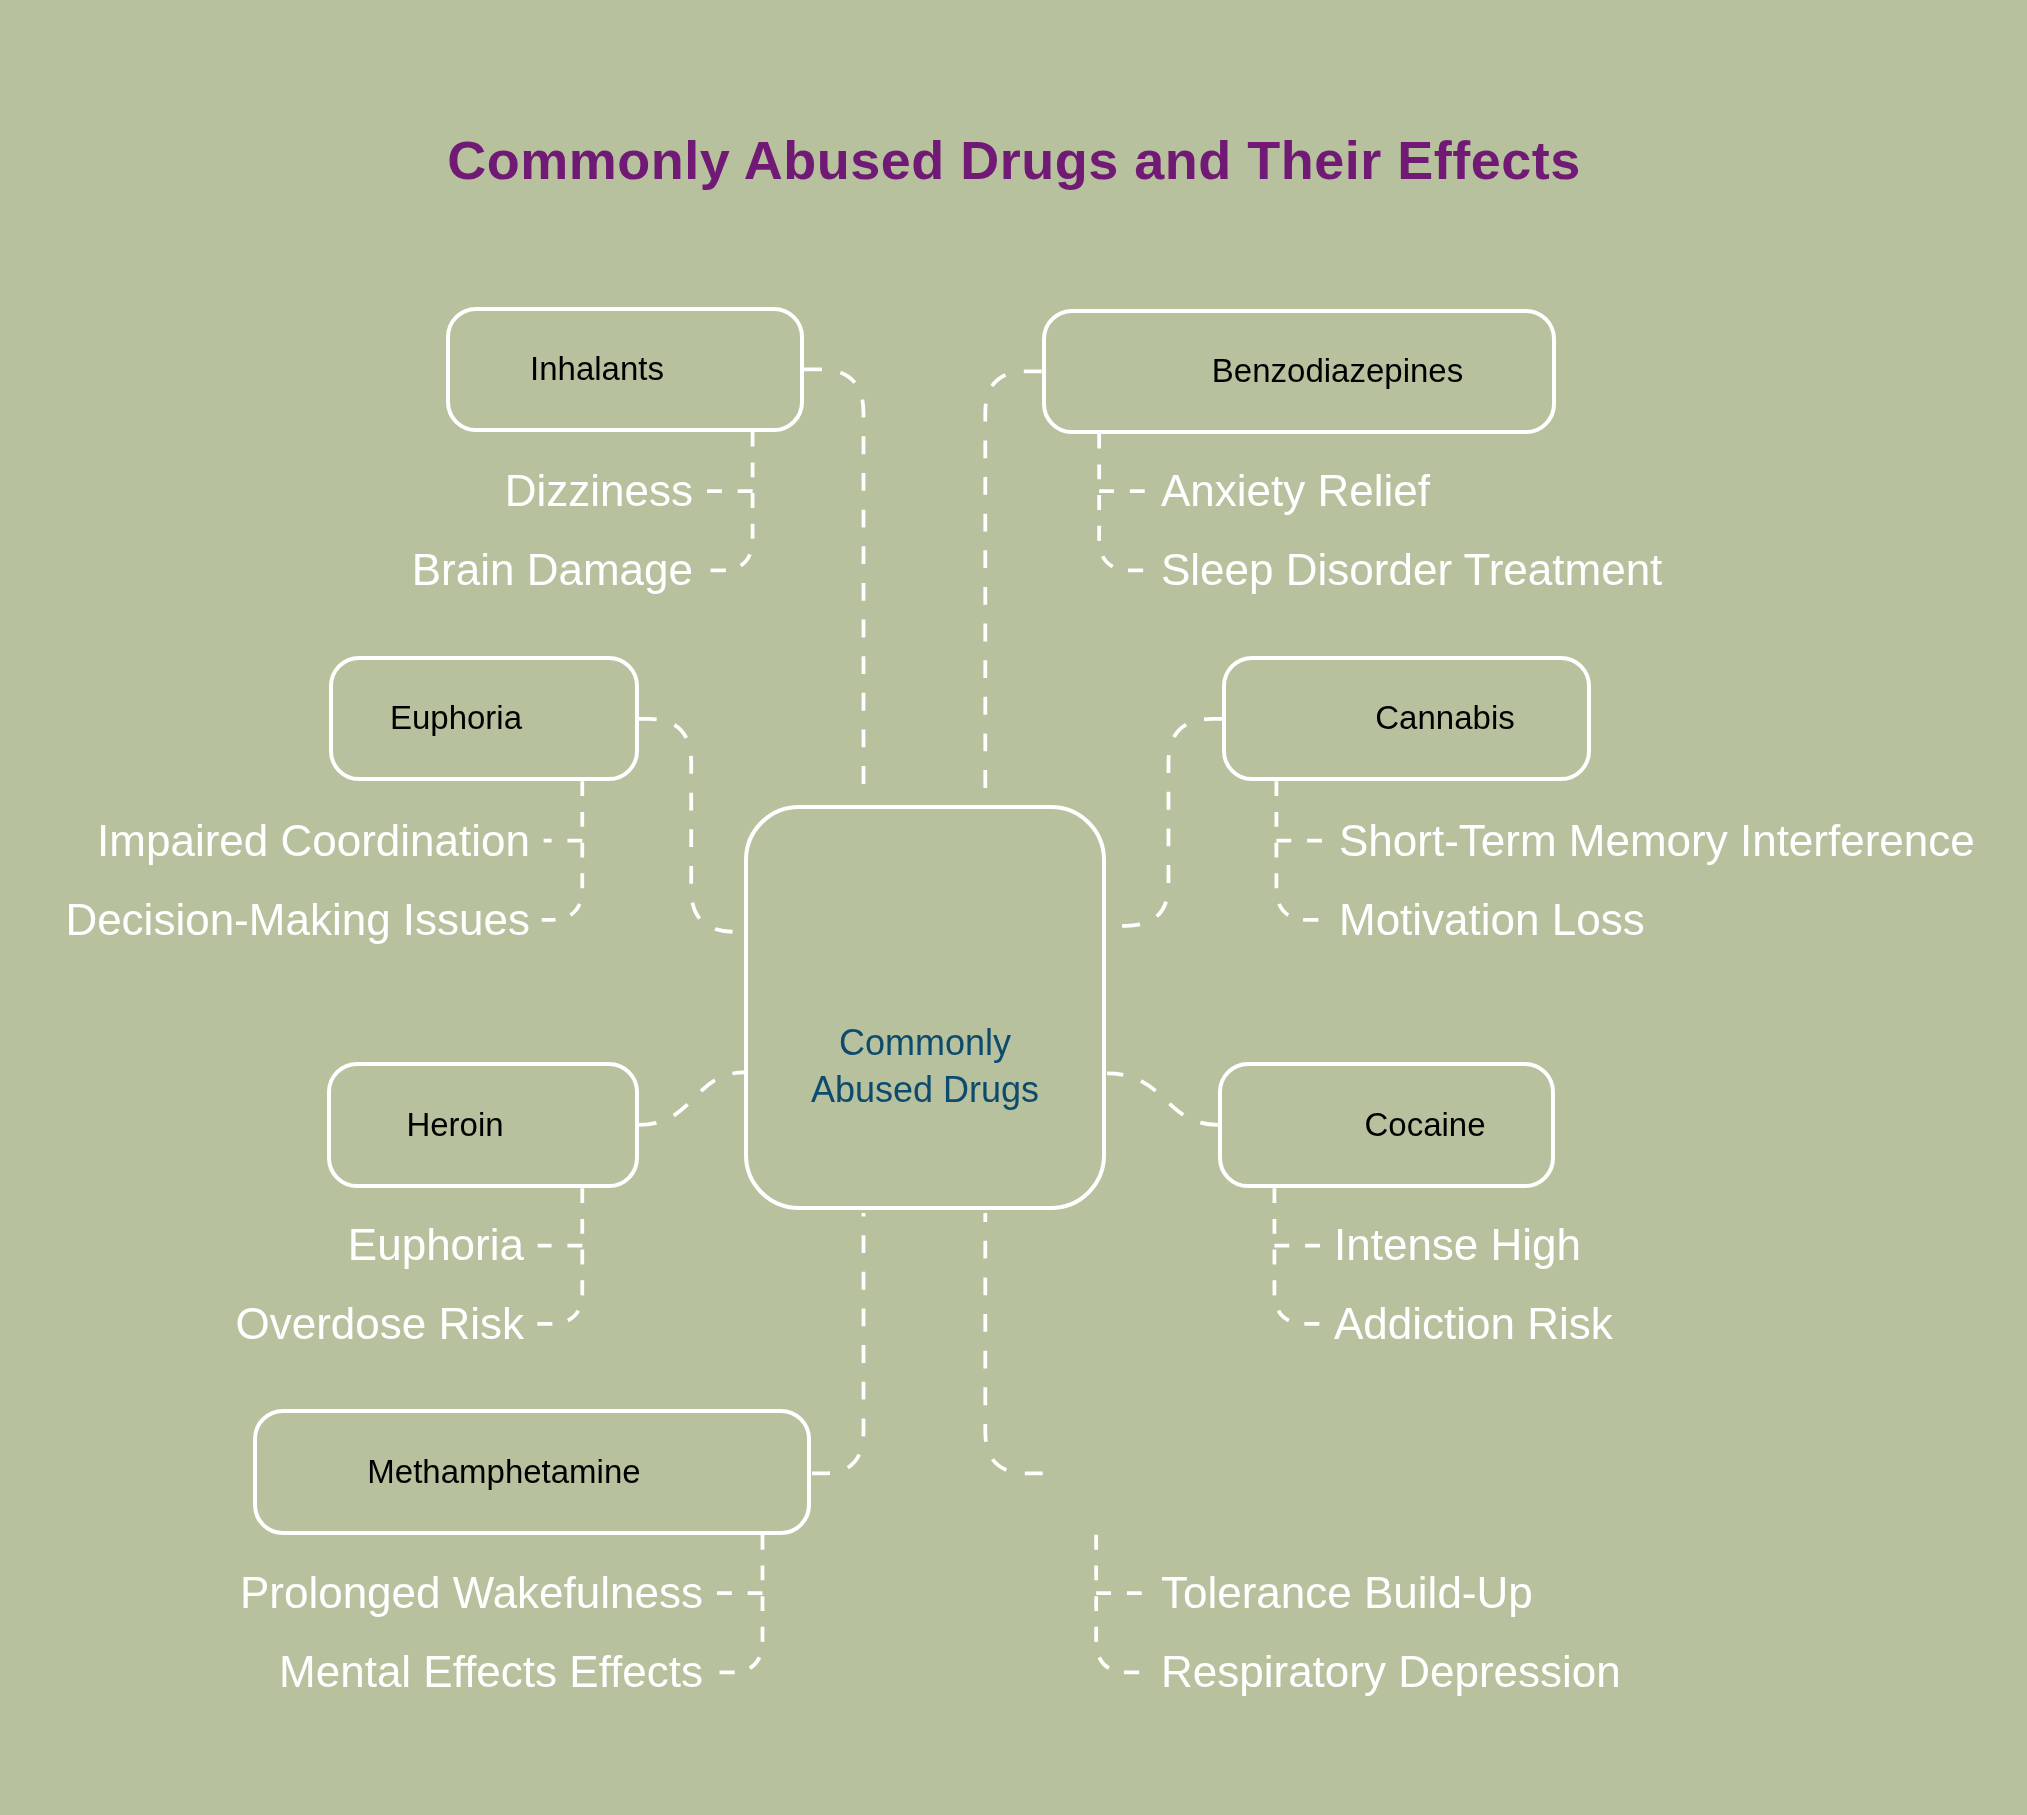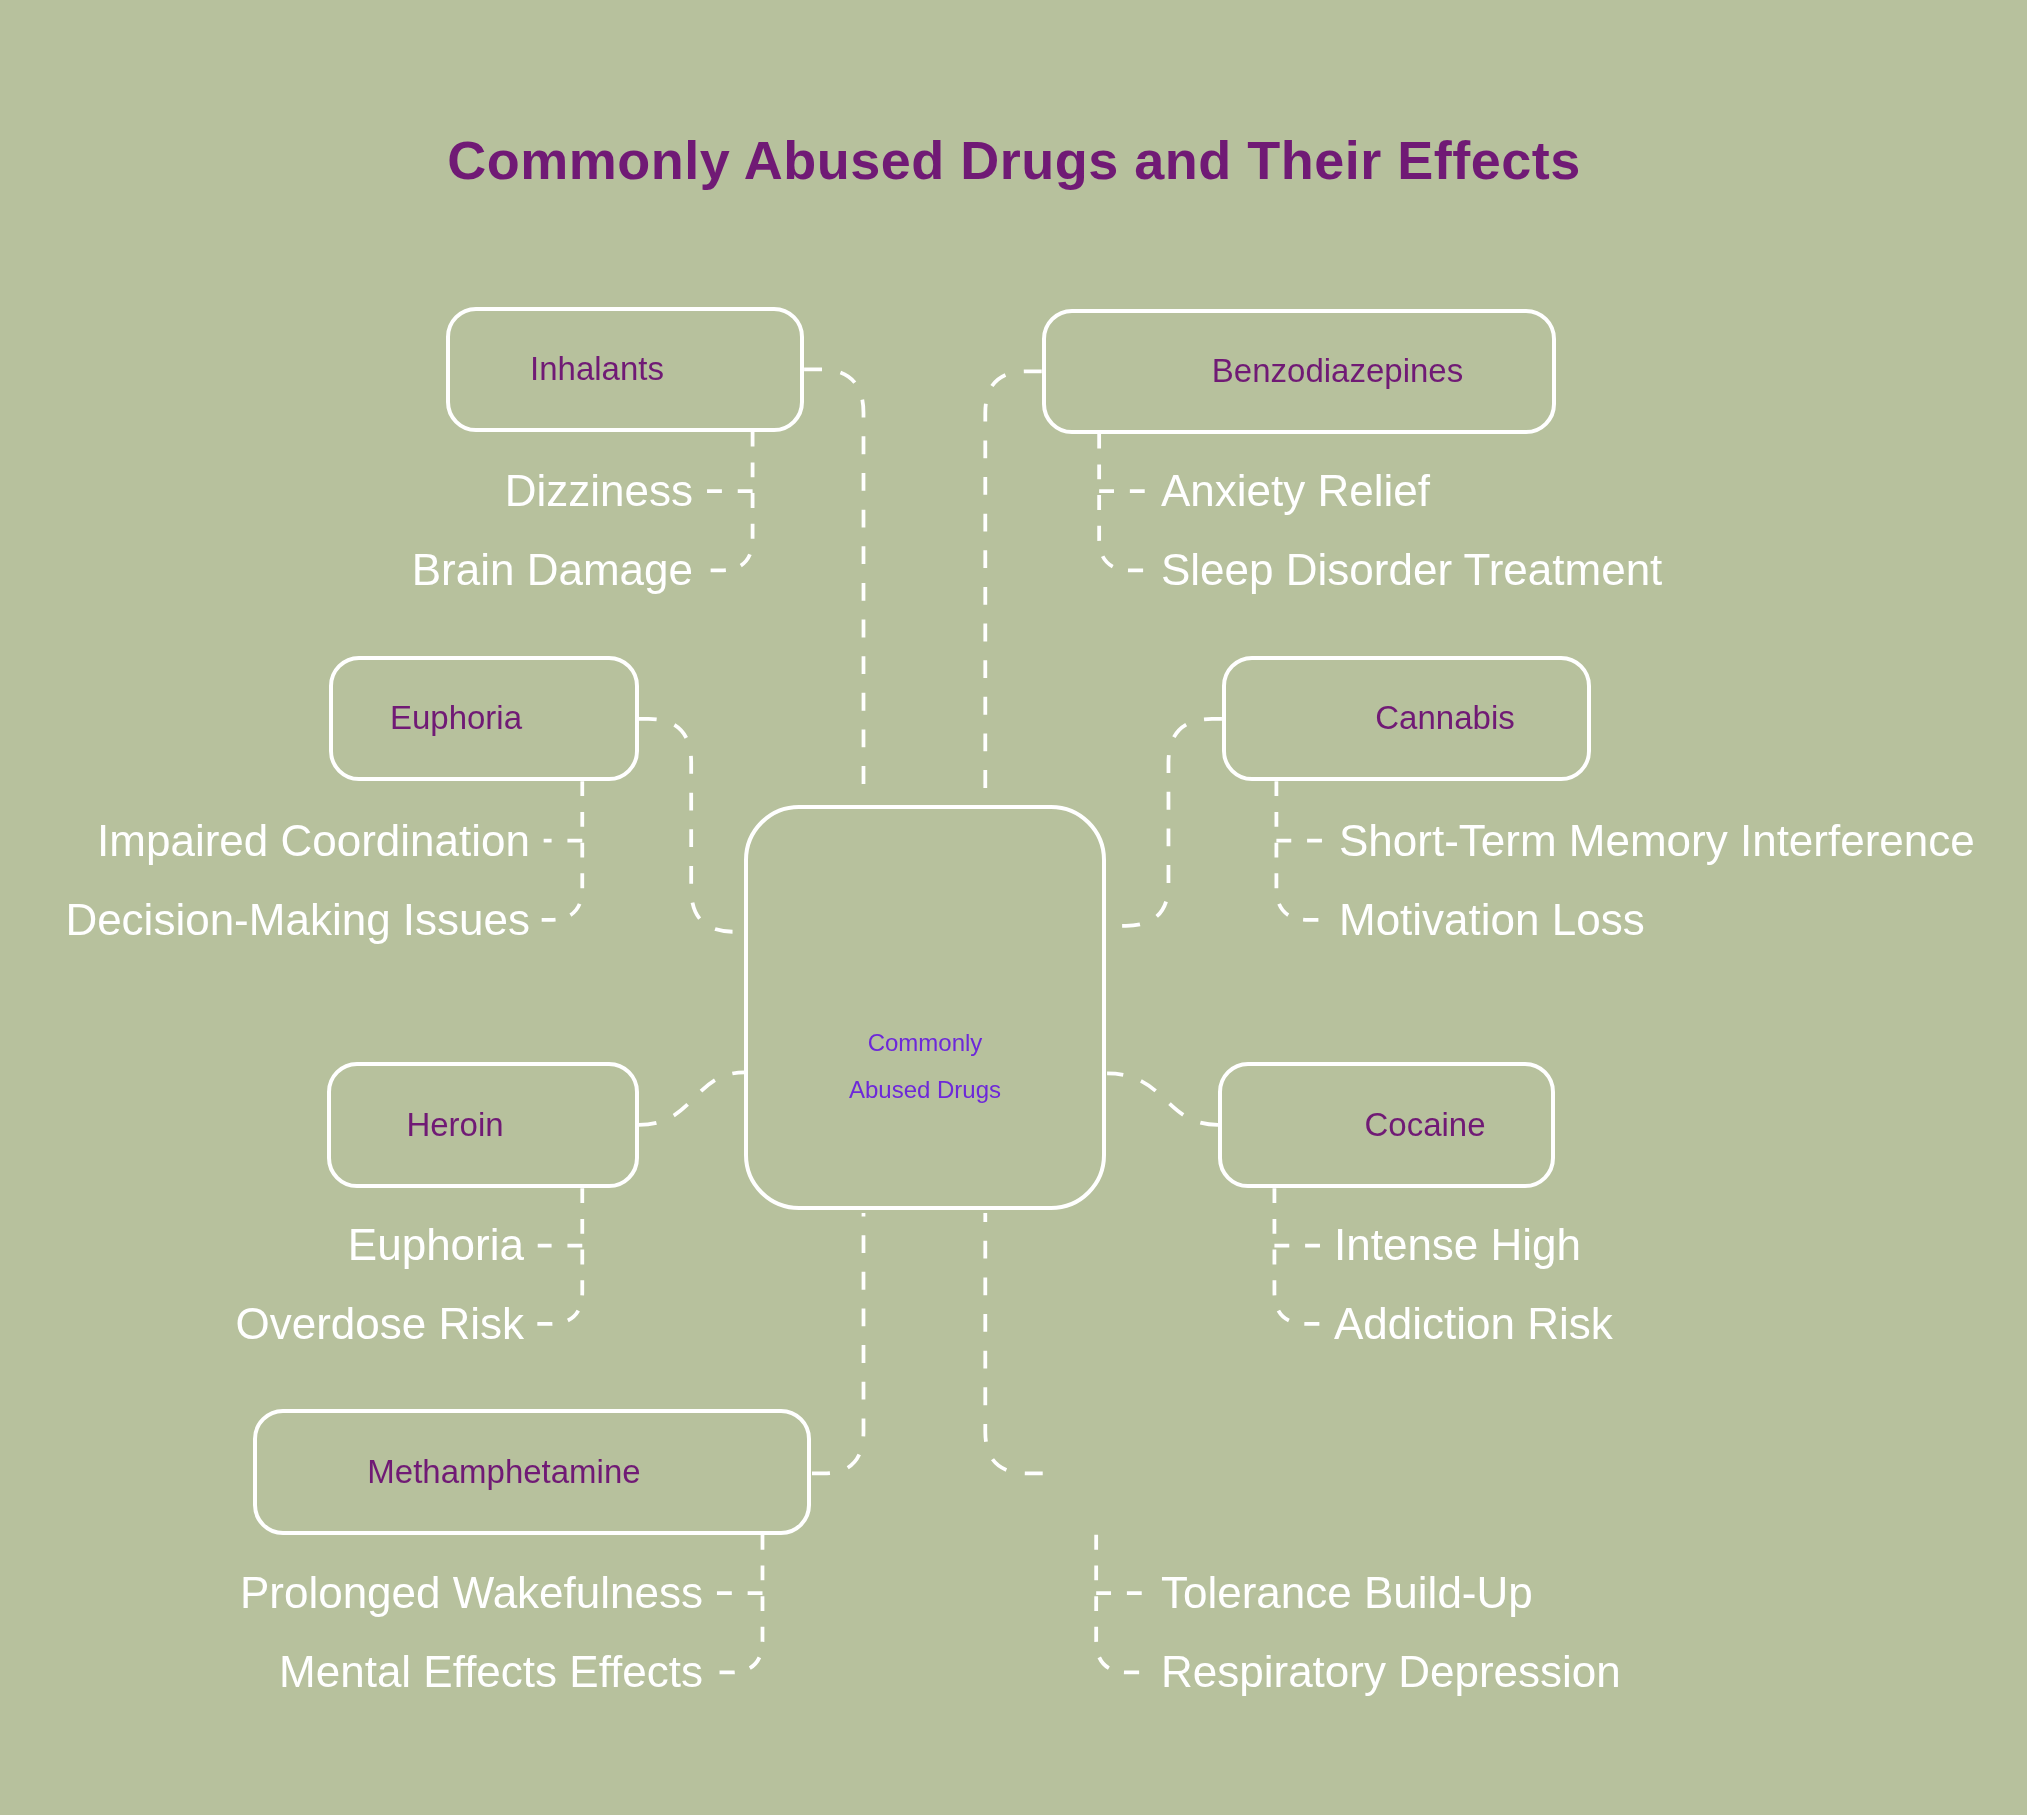--- a/index.html
+++ b/index.html
@@ -15,36 +15,36 @@
   .diagram-title{
     position:absolute;left:0;top:129px;width:100%;
     text-align:center;color:#701a75;
     font-size:54px;font-weight:bold;letter-spacing:0.5px;
   }
   .node-box{
     position:absolute;
     border:4px solid #ffffff;
     border-radius:30px;
     display:flex;align-items:center;justify-content:center;
-    color:#701a75;font-size:33px;line-height:1.1;
+    color:#000000;font-size:33px;line-height:1.1;
     box-sizing:border-box;
     white-space:nowrap;
   }
   .node-box.shift-left .node-label-text{transform:translateX(-28px);}
   .node-box.shift-right .node-label-text{transform:translateX(35px);margin-left:7px;}
   .center-box{
     position:absolute;
     left:744px;top:805px;width:362px;height:405px;
     border:4px solid #ffffff;border-radius:55px;
     box-sizing:border-box;
   }
   .center-label{
     position:absolute;left:0;top:210px;width:100%;
-    text-align:center;color:#6d28d9;
-    font-size:24px;line-height:47px;white-space:nowrap;
+    text-align:center;color:#0c4a6e;
+    font-size:36px;line-height:47px;white-space:nowrap;
   }
   .effect{
     position:absolute;
     color:#ffffff;font-size:44px;white-space:nowrap;
     transform:translateY(-50%);
   }
   .effect.right-anchor{text-align:right;}
 </style>
 </head>
 <body>

